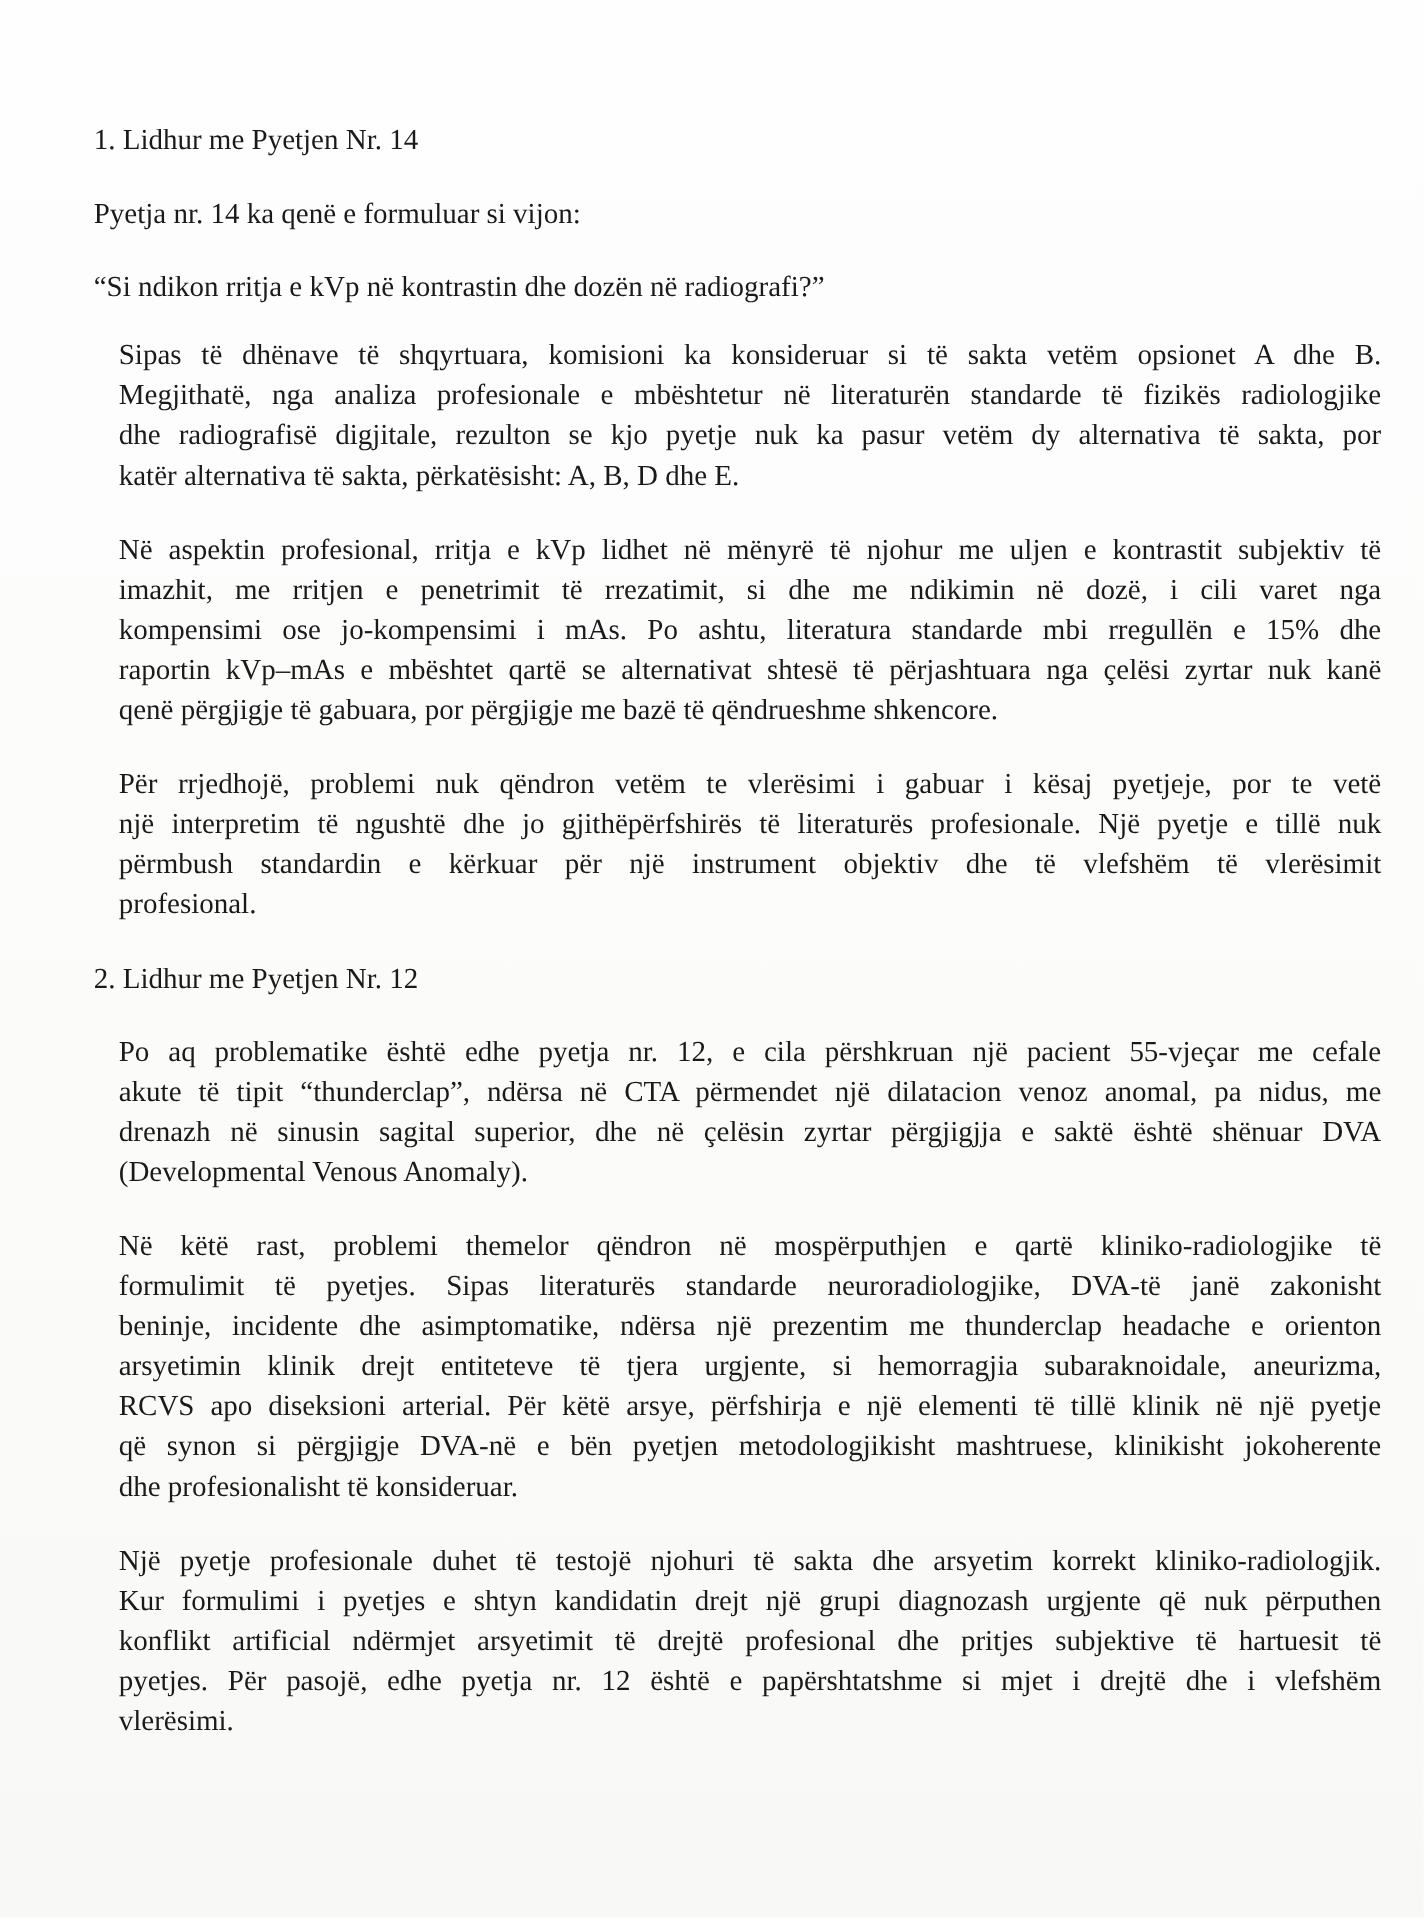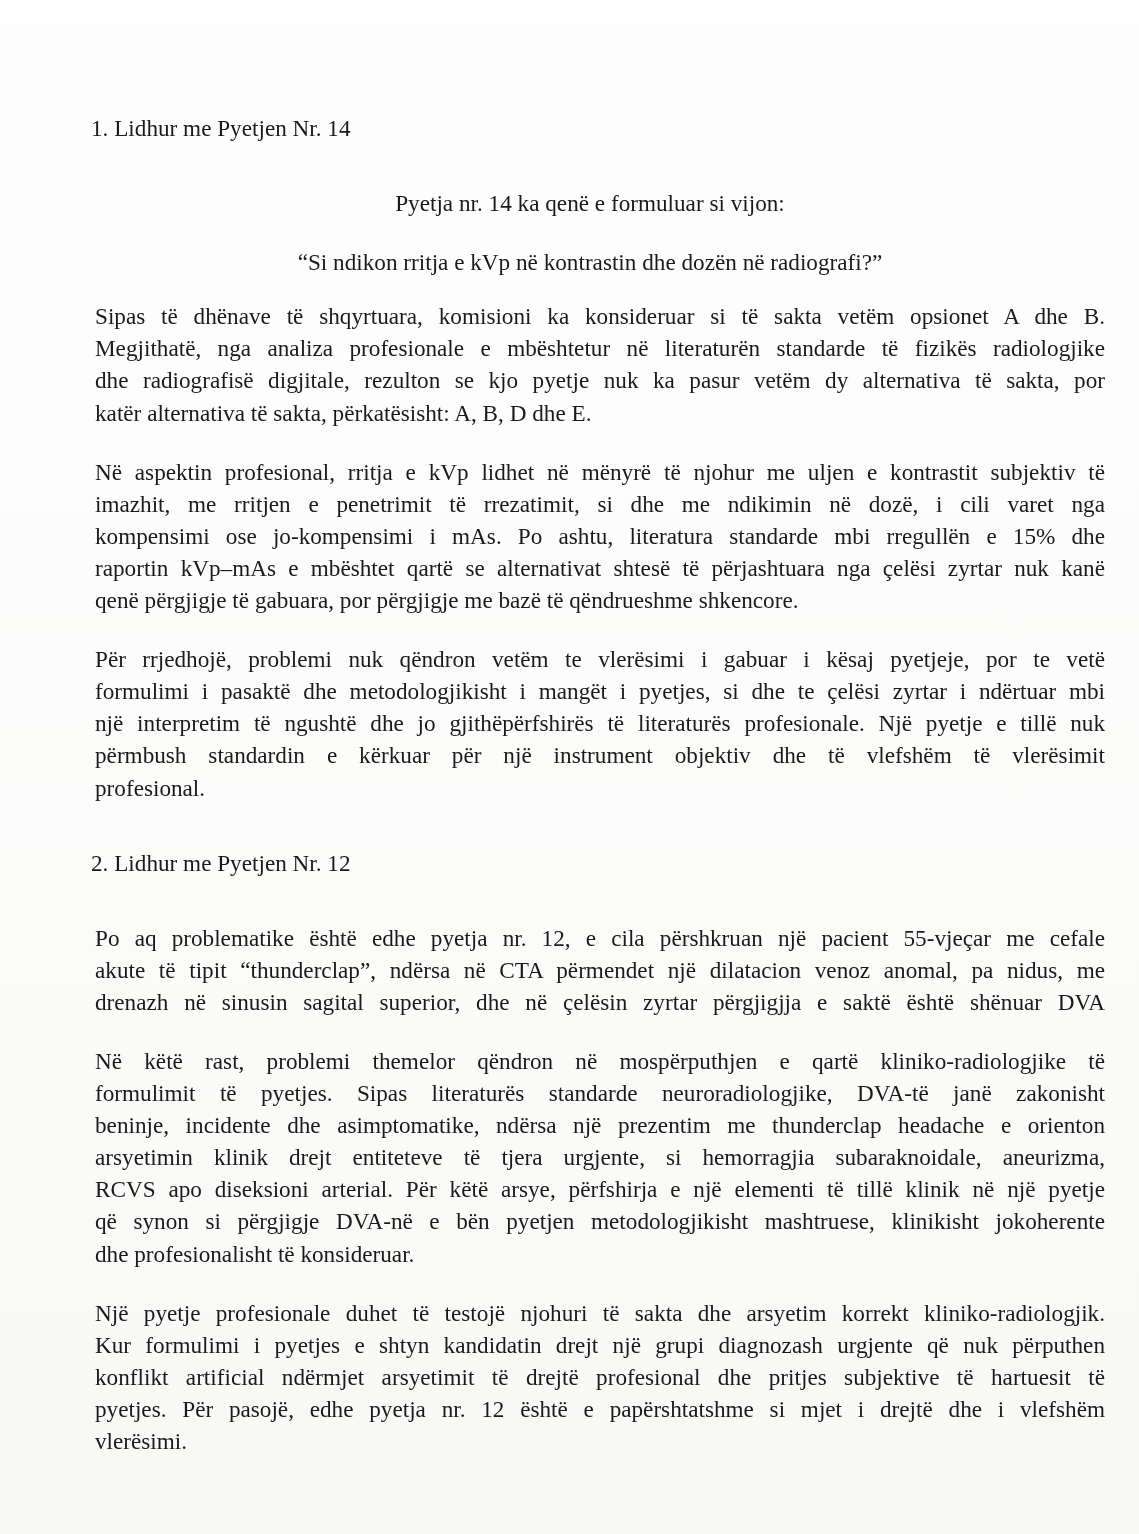--- a/index.html
+++ b/index.html
@@ -24,30 +24,30 @@
     }
     .content {
       position: absolute;
       left: 75px;
       top: 96px;
       width: 1030px;
       font-size: 23.2px;
       line-height: 32.1px;
     }
     .heading {
-      margin: 16px;
+      margin: 0;
       font-weight: normal;
       font-size: 23.2px;
       text-align: left;
     }
     .para {
       margin: 0;
       text-align: justify;
     }
-    .para.left { text-align: center; }
+    .para.left { text-align: left; }
     .gap-2 { height: 27px; }
     .line {
       display: block;
       text-align: justify;
       text-align-last: justify;
       white-space: nowrap;
       overflow: visible;
       margin-left: 20px;
     }
     .line.last {
@@ -80,37 +80,37 @@
         <span class="line">Në aspektin profesional, rritja e kVp lidhet në mënyrë të njohur me uljen e kontrastit subjektiv të</span>
         <span class="line">imazhit, me rritjen e penetrimit të rrezatimit, si dhe me ndikimin në dozë, i cili varet nga</span>
         <span class="line">kompensimi ose jo-kompensimi i mAs. Po ashtu, literatura standarde mbi rregullën e 15% dhe</span>
         <span class="line">raportin kVp–mAs e mbështet qartë se alternativat shtesë të përjashtuara nga çelësi zyrtar nuk kanë</span>
         <span class="line last">qenë përgjigje të gabuara, por përgjigje me bazë të qëndrueshme shkencore.</span>
       </p>
       <div class="gap-2"></div>
 
       <p class="para">
         <span class="line">Për rrjedhojë, problemi nuk qëndron vetëm te vlerësimi i gabuar i kësaj pyetjeje, por te vetë</span>
-        <span class="line">formulimi i pasaktë dhe metodologjikisht i mangët i pyetjes, si dhe te çelësi zyrtar i ndërtuar mbi</span>
         <span class="line">një interpretim të ngushtë dhe jo gjithëpërfshirës të literaturës profesionale. Një pyetje e tillë nuk</span>
         <span class="line">përmbush standardin e kërkuar për një instrument objektiv dhe të vlefshëm të vlerësimit</span>
         <span class="line last">profesional.</span>
       </p>
     </section>
 
     <div class="gap-2"></div>
 
     <section>
       <h2 class="heading">2. Lidhur me Pyetjen Nr. 12</h2>
       <div class="gap-2"></div>
 
       <p class="para">
         <span class="line">Po aq problematike është edhe pyetja nr. 12, e cila përshkruan një pacient 55-vjeçar me cefale</span>
         <span class="line">akute të tipit “thunderclap”, ndërsa në CTA përmendet një dilatacion venoz anomal, pa nidus, me</span>
         <span class="line">drenazh në sinusin sagital superior, dhe në çelësin zyrtar përgjigjja e saktë është shënuar DVA</span>
+        <span class="line last">(Developmental Venous Anomaly).</span>
       </p>
       <div class="gap-2"></div>
 
       <p class="para">
         <span class="line">Në këtë rast, problemi themelor qëndron në mospërputhjen e qartë kliniko-radiologjike të</span>
         <span class="line">formulimit të pyetjes. Sipas literaturës standarde neuroradiologjike, DVA-të janë zakonisht</span>
         <span class="line">beninje, incidente dhe asimptomatike, ndërsa një prezentim me thunderclap headache e orienton</span>
         <span class="line">arsyetimin klinik drejt entiteteve të tjera urgjente, si hemorragjia subaraknoidale, aneurizma,</span>
         <span class="line">RCVS apo diseksioni arterial. Për këtë arsye, përfshirja e një elementi të tillë klinik në një pyetje</span>
         <span class="line">që synon si përgjigje DVA-në e bën pyetjen metodologjikisht mashtruese, klinikisht jokoherente</span>

